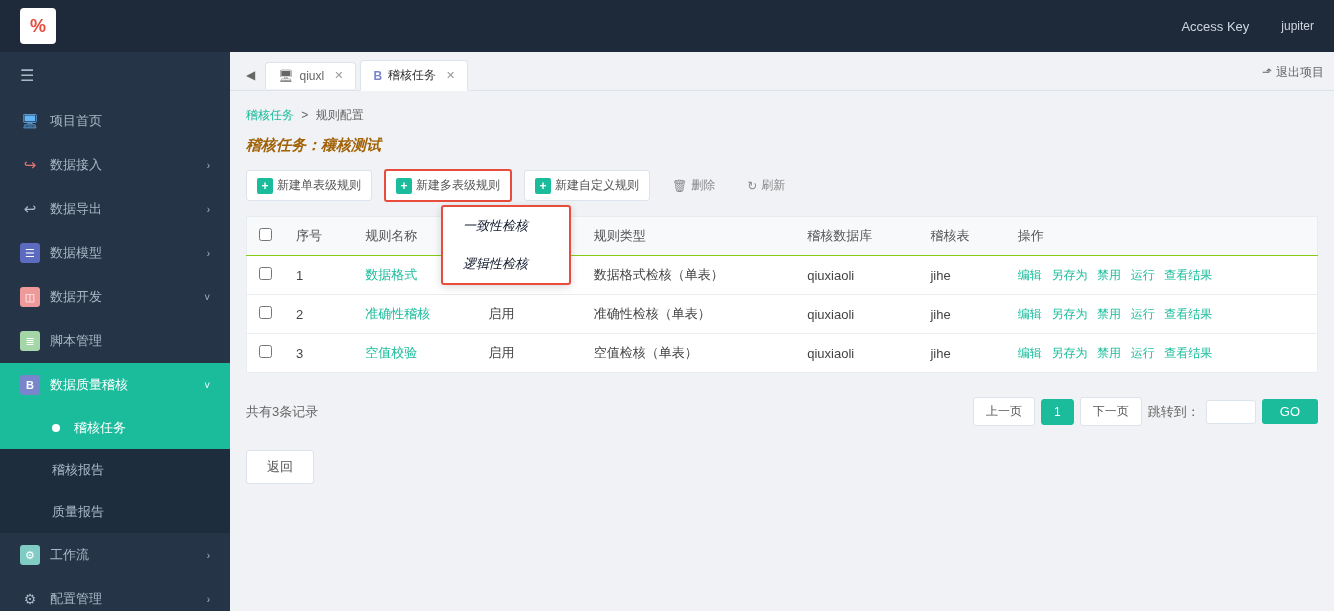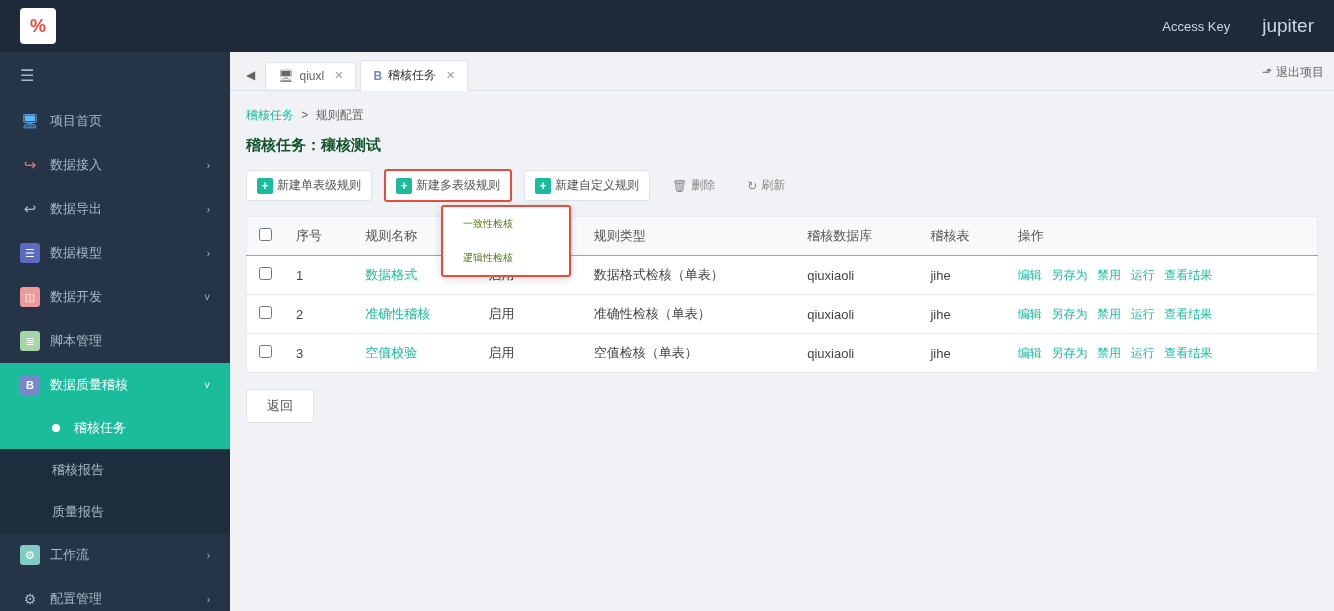--- a/index.html
+++ b/index.html
@@ -19,21 +19,21 @@
       width: 36px; height: 36px;
       background: white;
       border-radius: 4px;
       display: flex; align-items: center; justify-content: center;
       font-size: 18px; font-weight: bold; color: #e74c3c;
     }
     .top-header-right {
       display: flex; align-items: center; gap: 32px; color: #cdd6e0;
     }
     .top-header-right .access-key { color: #cdd6e0; font-size: 13px; }
-    .top-header-right .username { color: #cdd6e0; font-size: 19px; }
+    .top-header-right .username { color: #cdd6e0; font-size: 12px; }
 
     
     .main-layout {
       display: flex;
       flex: 1;
       overflow: hidden;
     }
 
     
     .sidebar {
@@ -123,22 +123,23 @@
       font-size: 12px;
       color: #1abc9c;
       margin-bottom: 12px;
     }
     .breadcrumb span { color: #666; }
 
     
     .page-title {
       font-size: 15px;
       font-weight: bold;
-      color: #14532d;
+      color: #a16207;
       margin-bottom: 14px;
+      font-style: italic;
     }
 
     
     .toolbar {
       display: flex;
       align-items: center;
       gap: 12px;
       margin-bottom: 14px;
       position: relative;
     }
@@ -180,23 +181,24 @@
       left: 195px;
       background: white;
       border: 2px solid #e74c3c;
       border-radius: 3px;
       z-index: 100;
       min-width: 130px;
       box-shadow: 0 2px 8px rgba(0,0,0,0.15);
     }
     .dropdown-item {
       padding: 10px 20px;
-      font-size: 10px;
-      color: #4d7c0f;
-      cursor: pointer;
+      font-size: 13px;
+      color: #0f172a;
+      cursor: pointer;
+      font-style: italic;
     }
 
     
     .data-table {
       width: 100%;
       border-collapse: collapse;
       background: white;
       border: 1px solid #e8edf2;
     }
     .data-table th {
@@ -498,20 +500,33 @@
         <span class="table-action">编辑</span>
         <span class="table-action">另存为</span>
         <span class="table-action">禁用</span>
         <span class="table-action">运行</span>
         <span class="table-action">查看结果</span>
       </td>
     </tr>
           </tbody>
       </table>
 
+      <div class="pagination">
+        <span class="pagination-info">共有3条记录</span>
+        <div class="pagination-controls">
+          <button class="page-btn">上一页</button>
+          <button class="page-btn active">1</button>
+          <button class="page-btn">下一页</button>
+          <div class="page-jump">
+            <span>跳转到：</span>
+            <input type="text" style="">
+            <button class="go-btn">GO</button>
+          </div>
+        </div>
+      </div>
 
       <div>
         <button class="return-btn">返回</button>
       </div>
 
     </div>
   </div>
 </div>
 
 </body></html>

